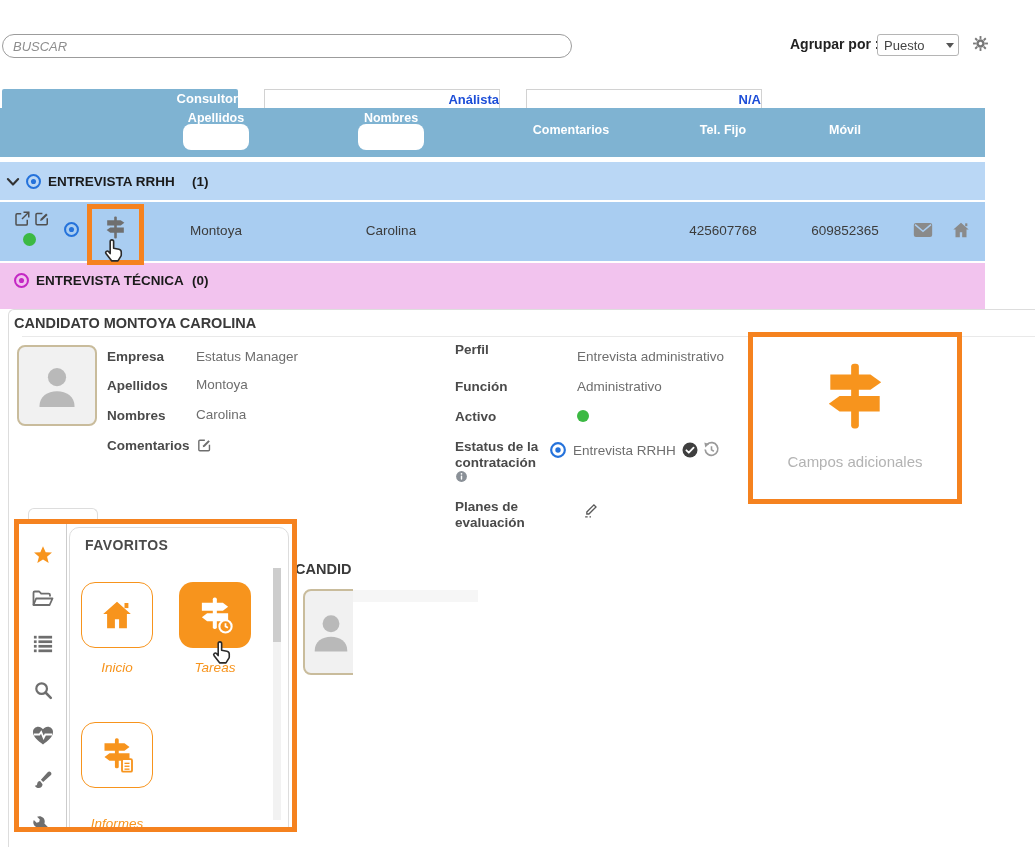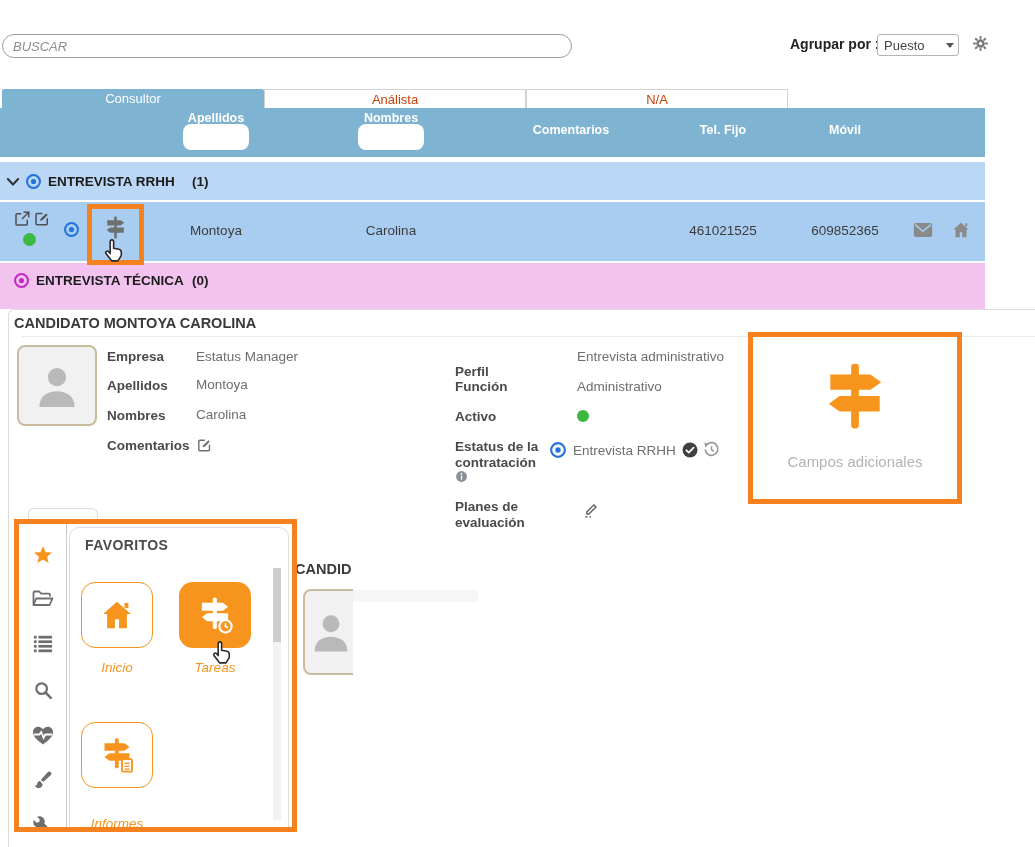--- a/index.html
+++ b/index.html
@@ -9,24 +9,24 @@
   .ctr{transform:translateX(-50%);}
   
   .search{left:2px;top:2px;width:548px;height:22px;border:1px solid #9c9c9c;border-radius:12px;
           padding:0 10px;font:italic 13px "Liberation Sans",sans-serif;color:#555;outline:none;}
   .search::placeholder{color:#8e8e8e;font-style:italic;}
   .grouplbl{left:790px;top:4px;font-size:14px;font-weight:bold;color:#222;}
   .select{left:877px;top:2px;width:70px;height:19px;border:1px solid #b5b5b5;border-radius:3px;
           background:#fff;font-size:13px;color:#444;padding:1px 4px 0 6px;display:flex;align-items:center;justify-content:space-between;}
   .sel-tri{width:0;height:0;border-left:4px solid transparent;border-right:4px solid transparent;border-top:5px solid #555;}
   
-  .tab{top:57px;height:19px;width:262px;display:flex;align-items:center;justify-content:center;
-       font-size:13px;font-weight:normal;}
+  .tab{top:57px;height:19px;width:236px;display:flex;align-items:center;justify-content:flex-end;
+       font-size:13px;font-weight:bold;}
   .tab.on{background:#7FB3D2;color:#fff;border-radius:2px 2px 0 0;}
-  .tab.off{background:#fff;color:#c2410c;border:1px solid #d2d2d2;border-bottom:none;box-sizing:border-box;}
+  .tab.off{background:#fff;color:#1d4ed8;border:1px solid #d2d2d2;border-bottom:none;box-sizing:border-box;}
   
   .thead{left:0;top:76px;width:985px;height:49px;background:#7FB3D2;}
   .hlabel{color:#fff;font-size:12.5px;font-weight:bold;}
   .hinput{width:62px;height:24px;background:#fff;border:none;border-radius:8px;}
   
   .band-group{left:0;top:130px;width:985px;height:38px;background:#BAD7F5;}
   .band-row{left:0;top:170px;width:985px;height:59px;background:#A9CDF1;}
   .band-pink{left:0;top:231px;width:985px;height:46px;background:#F2C3EE;}
   .gtitle{font-size:13.5px;font-weight:bold;color:#1b1b1b;}
   .rowtxt{font-size:13.5px;color:#3c3c3c;}
@@ -147,21 +147,21 @@
   </span>
   <span class="abs" style="left:103px;top:183px;">
     <svg width="25" height="25" viewBox="0 0 48 48" fill="#6f6f6f">
       <rect x="21.5" y="3" width="5" height="42" rx="2"></rect>
       <path d="M8 10h26l7 5-7 5H8z"></path>
         <path d="M40 24H14l-7 5 7 5h26z"></path>
     </svg>
   </span>
   <span class="abs rowtxt ctr" style="left:216px;top:191px;">Montoya</span>
   <span class="abs rowtxt ctr" style="left:391px;top:191px;">Carolina</span>
-  <span class="abs rowtxt ctr" style="left:723px;top:191px;">461021525</span>
+  <span class="abs rowtxt ctr" style="left:723px;top:191px;">425607768</span>
   <span class="abs rowtxt ctr" style="left:845px;top:191px;">609852365</span>
   <span class="abs" style="left:913px;top:190px;">
     <svg width="20" height="16" viewBox="0 0 24 19">
         <rect x="1" y="1" width="22" height="17" rx="2.5" fill="#8a8a8a"></rect>
         <polyline points="2.5,3 12,11 21.5,3" fill="none" stroke="#A9CDF1" stroke-width="1.8"></polyline>
       </svg>
   </span>
   <span class="abs" style="left:951px;top:188px;">
     <svg width="20" height="20" viewBox="0 0 24 24" fill="#8a8a8a">
         <path d="M12 3.2 2.8 11.4h2.6v9.4h5.2v-6h2.8v6h5.2v-9.4h2.6z"></path>
@@ -204,21 +204,21 @@
   <span class="abs flabel" style="left:107px;top:376px;z-index:2;">Nombres</span>
   <span class="abs fvalue" style="left:196px;top:375px;z-index:2;">Carolina</span>
   <span class="abs flabel" style="left:107px;top:406px;z-index:2;">Comentarios</span>
   <span class="abs" style="left:196px;top:405px;z-index:2;">
     <svg width="17" height="17" viewBox="0 0 24 24">
       <path d="M12.5 4.5H5.5A1.5 1.5 0 0 0 4 6v12a1.5 1.5 0 0 0 1.5 1.5h12A1.5 1.5 0 0 0 19 18v-7" fill="none" stroke="#6e6e6e" stroke-width="2"></path>
       <path d="M9.5 14.5l.8-2.8 7.2-7.2 2 2-7.2 7.2z" fill="#6e6e6e"></path>
     </svg>
   </span>
 
-  <span class="abs flabel" style="left:455px;top:332px;z-index:2;">Perfil</span>
+  <span class="abs flabel" style="left:455px;top:310px;z-index:2;">Perfil</span>
   <span class="abs fvalue" style="left:577px;top:317px;z-index:2;">Entrevista administrativo</span>
   <span class="abs flabel" style="left:455px;top:347px;z-index:2;">Función</span>
   <span class="abs fvalue" style="left:577px;top:347px;z-index:2;">Administrativo</span>
   <span class="abs flabel" style="left:455px;top:377px;z-index:2;">Activo</span>
   <span class="abs dot" style="left:577px;top:378px;width:12px;height:12px;z-index:2;"></span>
   <span class="abs flabel" style="left:455px;top:407px;width:88px;z-index:2;">Estatus de la contratación</span>
   <span class="abs" style="left:455px;top:438px;z-index:2;">
     <svg width="13" height="13" viewBox="0 0 24 24">
         <circle cx="12" cy="12" r="10" fill="#8a9097"></circle>
         <circle cx="12" cy="7" r="1.6" fill="#fff"></circle>

